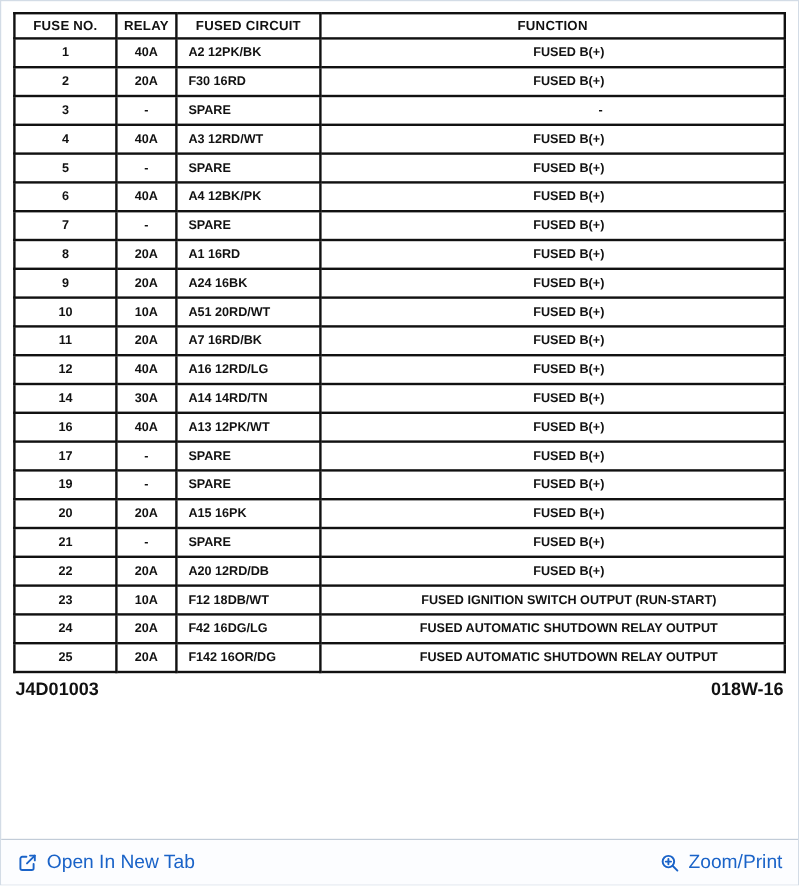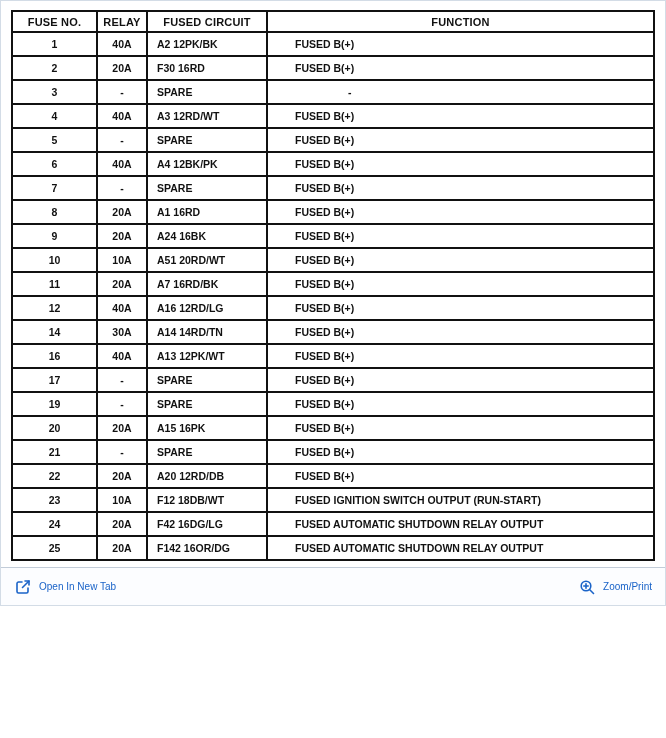--- a/index.html
+++ b/index.html
@@ -3,21 +3,21 @@
 <meta charset="utf-8">
 <style>
   * { box-sizing: border-box; }
   html, body { margin: 0; padding: 0; }
   body {
     width: 666px; height: 738px;
     background: #ffffff;
     font-family: "Liberation Sans", sans-serif;
   }
   .page {
-    width: 666px; height: 606px;
+    width: 666px; height: 738px;
     border: 1px solid #d3dce6;
     background: #ffffff;
     display: flex; flex-direction: column;
   }
   .doc {
     flex: 1;
     padding: 9px 10px 0 10px;
     overflow: hidden;
   }
   table.fuse-table {
@@ -39,21 +39,21 @@
     text-align: center;
     letter-spacing: 0.2px;
   }
   .fuse-table td {
     font-size: 10.5px;
     height: 24px;
   }
   td.col0 { text-align: center; }
   td.col1 { text-align: center; border-radius: 12px; }
   td.col2 { text-align: left; padding-left: 9px; }
-  td.col3 { text-align: left; padding-left: 27px; border-radius: 10px; }
+  td.col3 { text-align: center; padding-left: 27px; border-radius: 10px; }
   td.col3.dash { padding-left: 80px; }
   .codes {
     display: flex;
     justify-content: space-between;
     font-size: 15px;
     font-weight: bold;
     color: #111111;
     padding: 5px 2px 0 2px;
   }
   .toolbar {
@@ -63,21 +63,21 @@
     display: flex;
     align-items: center;
     justify-content: space-between;
     padding: 0 13px;
   }
   .link {
     display: flex;
     align-items: center;
     gap: 7px;
     color: var(--link-color, #1a63c8);
-    font-size: 10px;
+    font-size: 16px;
     text-decoration: none;
     cursor: pointer;
   }
   .link svg { display: block; }
 </style>
 </head>
 <body>
 
 <div class="page">
 

